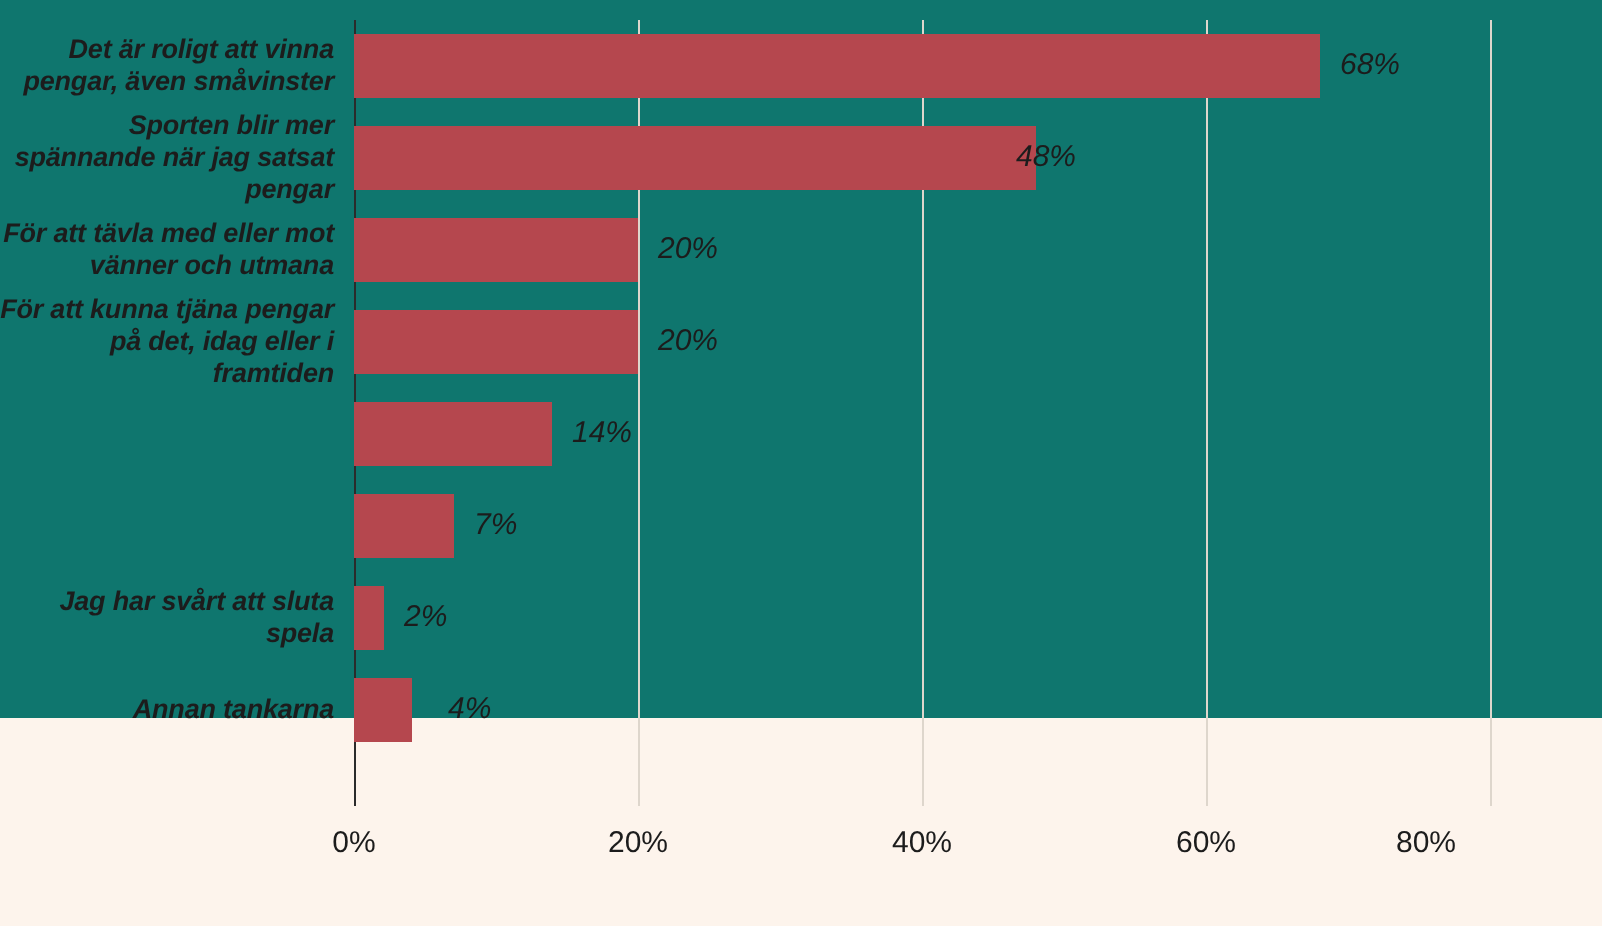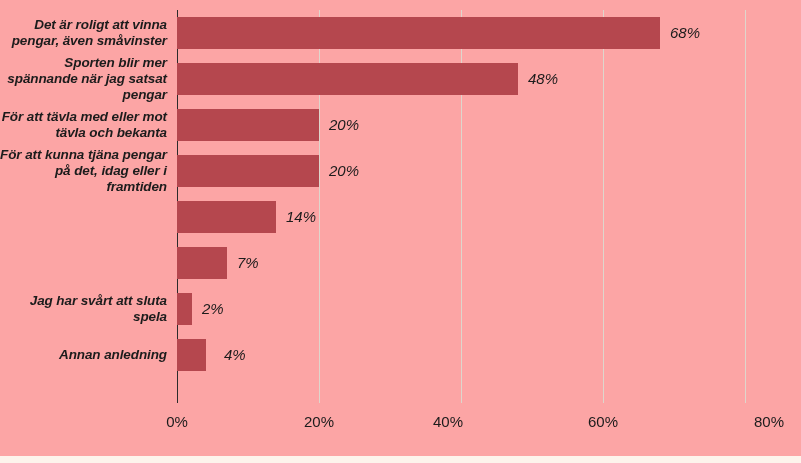--- a/index.html
+++ b/index.html
@@ -10,22 +10,22 @@
     width: 801px;
     height: 463px;
     background: #fdf4ec;
     font-family: "Liberation Sans", sans-serif;
     overflow: hidden;
   }
 
   #chart-root {
     position: relative;
     width: 801px;
-    height: 456px;
-    background: #fca5a5;
+    height: 359px;
+    background: #0f766e;
   }
 
   
   .plot-area {
     position: absolute;
     left: 177px;
     top: 10px;
     width: 568px;   
     height: 393px;
   }
@@ -121,44 +121,44 @@
   }
 </style>
 </head>
 <body>
 
 <div id="chart-root">
 
   <div class="cat-labels">
     <div class="cat-label" style="top:0px;height:46px;display:flex;align-items:center;justify-content:flex-end;">Det är roligt att vinna pengar, även småvinster</div>
     <div class="cat-label" style="top:46px;height:46px;display:flex;align-items:center;justify-content:flex-end;">Sporten blir mer spännande när jag satsat pengar</div>
-    <div class="cat-label" style="top:92px;height:46px;display:flex;align-items:center;justify-content:flex-end;">För att tävla med eller mot tävla och bekanta</div>
+    <div class="cat-label" style="top:92px;height:46px;display:flex;align-items:center;justify-content:flex-end;">För att tävla med eller mot vänner och utmana</div>
     <div class="cat-label" style="top:138px;height:46px;display:flex;align-items:center;justify-content:flex-end;">För att kunna tjäna pengar på det, idag eller i framtiden</div>
     <div class="cat-label" style="top:276px;height:46px;display:flex;align-items:center;justify-content:flex-end;">Jag har svårt att sluta spela</div>
-    <div class="cat-label" style="top:322px;height:46px;display:flex;align-items:center;justify-content:flex-end;">Annan anledning</div>
+    <div class="cat-label" style="top:322px;height:46px;display:flex;align-items:center;justify-content:flex-end;">Annan tankarna</div>
   </div>
 
   <div class="plot-area">
 
     <div class="gridline" style="left:142px;"></div>
     <div class="gridline" style="left:284px;"></div>
     <div class="gridline" style="left:426px;"></div>
     <div class="gridline" style="left:568px;"></div>
     <div class="axis-line"></div>
 
     <div class="rows">
 
       <div class="row" style="top:0px;">
         <div class="bar" style="width:483px;"></div>
         <div class="bar-value" style="left:493px;">68%</div>
       </div>
 
       <div class="row" style="top:46px;">
         <div class="bar" style="width:341px;"></div>
-        <div class="bar-value" style="left:351px;">48%</div>
+        <div class="bar-value" style="left:331px;">48%</div>
       </div>
 
       <div class="row" style="top:92px;">
         <div class="bar" style="width:142px;"></div>
         <div class="bar-value" style="left:152px;">20%</div>
       </div>
 
       <div class="row" style="top:138px;">
         <div class="bar" style="width:142px;"></div>
         <div class="bar-value" style="left:152px;">20%</div>
@@ -183,18 +183,18 @@
         <div class="bar" style="width:29px;"></div>
         <div class="bar-value" style="left:47px;">4%</div>
       </div>
 
     </div>
   </div>
 
   <div class="tick-labels">
     <div class="tick-label" style="left:177px;">0%</div>
     <div class="tick-label" style="left:319px;">20%</div>
-    <div class="tick-label" style="left:448px;">40%</div>
+    <div class="tick-label" style="left:461px;">40%</div>
     <div class="tick-label" style="left:603px;">60%</div>
-    <div class="tick-label" style="left:769px;text-align:center;">80%</div>
+    <div class="tick-label" style="left:713px;text-align:center;">80%</div>
   </div>
 
 </div>
 
 </body></html>

